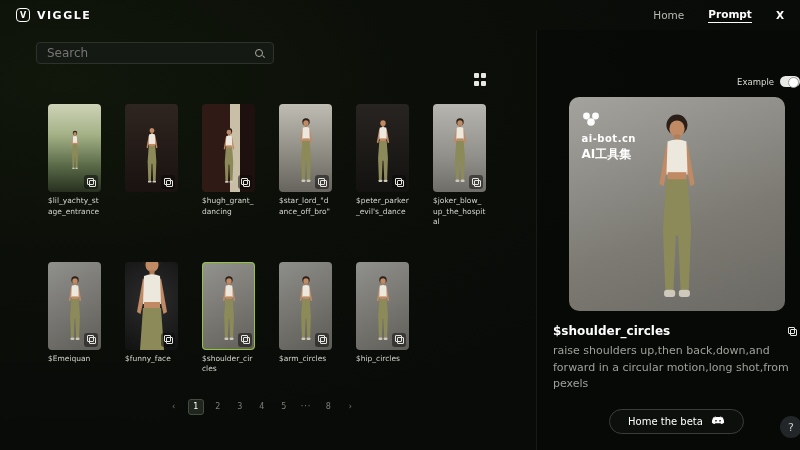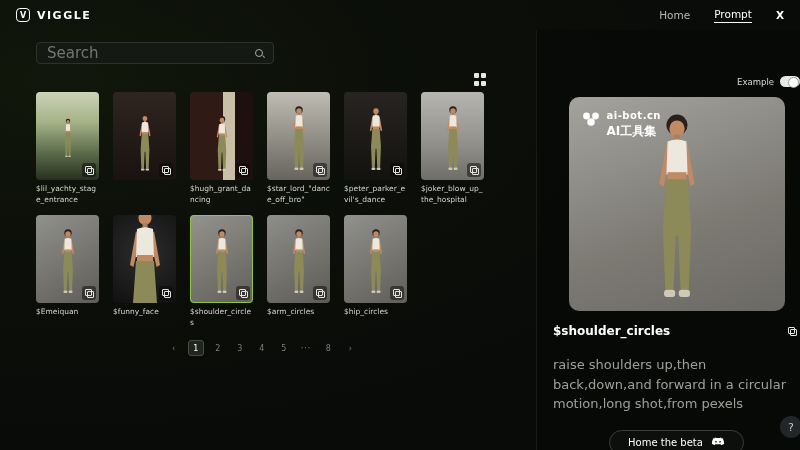--- a/index.html
+++ b/index.html
@@ -9,34 +9,34 @@
     background:radial-gradient(700px 360px at 8% 18%, #11170b 0%, #0b0e09 55%, #090b08 100%);
     font-family:"DejaVu Sans","Liberation Sans",sans-serif;color:#e8eae4;
   }
   
   .topbar{position:absolute;top:0;left:0;right:0;height:30px;display:flex;align-items:center;justify-content:space-between;padding:0 16px;}
   .brand{display:flex;align-items:center;gap:7px;cursor:pointer;}
   .logo-box{width:14px;height:14px;border:1.4px solid #fff;border-radius:4px;display:flex;align-items:center;justify-content:center;font-size:8px;font-weight:bold;color:#fff;}
   .brand-name{font-size:11px;font-weight:bold;letter-spacing:1.5px;color:#fff;}
   .nav{display:flex;align-items:center;gap:24px;font-size:10.5px;}
   .nav a{cursor:pointer;color:#b7bab2;text-decoration:none;}
-  .nav a.active{color:#fff;font-weight:normal;border-bottom:1px solid #fff;padding-bottom:2px;}
+  .nav a.active{color:#fff;font-weight:bold;border-bottom:1px solid #fff;padding-bottom:2px;}
   .nav a.xlink{color:#fff;font-weight:bold;}
   
   .left{position:absolute;left:36px;top:30px;width:452px;}
   .search-box{margin-top:12px;width:238px;height:22px;background:#151913;border:1px solid #2d322a;border-radius:4px;display:flex;align-items:center;padding:0 8px;}
-  .search-box input{flex:1;background:transparent;border:none;outline:none;color:#cfd2cb;font-size:15px;font-family:inherit;}
+  .search-box input{flex:1;background:transparent;border:none;outline:none;color:#cfd2cb;font-size:12px;font-family:inherit;}
   .search-ic{position:relative;width:11px;height:11px;flex:0 0 auto;}
   .search-ic::before{content:"";position:absolute;left:1px;top:1px;width:6px;height:6px;border:1.3px solid #a9aca4;border-radius:50%;}
   .search-ic::after{content:"";position:absolute;left:8px;top:8px;width:3px;height:1.3px;background:#a9aca4;transform:rotate(45deg);}
   .view-row{display:flex;justify-content:flex-end;margin:9px 2px 6px 0;height:13px;}
   .grid-ic{display:grid;grid-template-columns:5px 5px;grid-gap:2px;cursor:pointer;}
   .grid-ic span{width:5px;height:5px;background:#e8e8e4;border-radius:1px;}
   .grid{display:grid;grid-template-columns:repeat(6,69px);column-gap:8px;row-gap:10px;}
-  .thumb{margin:0;width:63px;cursor:pointer;}
+  .thumb{margin:12px;width:53px;cursor:pointer;}
   .thumb-img{position:relative;height:88px;border-radius:4px;overflow:hidden;}
   .thumb-img.selected{outline:1.5px solid #93c63d;outline-offset:-1px;}
   .thumb figcaption{margin-top:4px;font-size:7.5px;line-height:1.4;color:#d3d6cf;word-break:break-all;min-height:20px;}
   .pfig{position:absolute;left:50%;bottom:5px;transform:translateX(-50%);height:70px;width:26px;}
   .t1{background:linear-gradient(180deg,#ced3b7 0%,#a4b187 35%,#5a6a48 70%,#27301f 100%);}
   .t1 .pfig{height:42px;bottom:20px;}
   .t2{background:linear-gradient(180deg,#2f2520 0%,#191210 100%);}
   .t2 .pfig{height:62px;}
   .t3{background:linear-gradient(90deg,#301a16 0 52%,#c9bfa7 52% 72%,#1e100e 72%);}
   .t3 .pfig{height:60px;}
@@ -58,28 +58,28 @@
   .page{min-width:16px;height:16px;padding:0 3px;font-size:8px;color:#7c7f78;display:flex;align-items:center;justify-content:center;border-radius:3px;cursor:pointer;}
   .page.active{background:#20251e;border:1px solid #464b42;color:#fff;}
   .page.dots{cursor:default;letter-spacing:1px;}
   
   .right{position:absolute;left:536px;top:30px;width:280px;height:420px;border-left:1px solid #171b14;background:rgba(4,5,4,.35);padding:0 16px;}
   .example-row{margin-top:46px;display:flex;justify-content:flex-end;align-items:center;gap:6px;font-size:8.5px;color:#dadcd6;}
   .toggle{width:20px;height:11px;background:#e8e8e4;border-radius:6px;position:relative;cursor:pointer;}
   .toggle::after{content:"";position:absolute;right:1px;top:1px;width:9px;height:9px;background:#fff;border:1px solid #9a9a96;border-radius:50%;}
   .preview{position:relative;margin:10px auto 0;width:216px;height:214px;border-radius:10px;overflow:hidden;
     background:linear-gradient(160deg,#a4a39e 0%,#7c7a73 60%,#6b6963 100%);}
-  .wm{position:absolute;top:13px;left:13px;display:flex;align-items:flex-start;gap:7px;}
+  .wm{position:absolute;top:13px;left:13px;display:flex;align-items:flex-start;gap:7px;flex-direction:column;}
   .wm-text .l1{font-size:10px;font-weight:bold;color:#fff;letter-spacing:.5px;}
   .wm-text .l2{font-size:12px;font-weight:bold;color:#fff;margin-top:2px;}
   .preview .pfig{height:200px;width:74px;bottom:0;}
   .title-row{margin-top:12px;display:flex;justify-content:space-between;align-items:center;}
   .title-row h3{margin:0;font-size:12px;font-weight:bold;color:#fff;}
   .title-copy{cursor:pointer;width:16px;height:16px;display:flex;align-items:center;justify-content:center;}
-  .desc{margin:16px 0 0;font-size:13px;line-height:1.5;color:#9da19a;}
+  .desc{margin:4px 0 0;font-size:11px;line-height:1.5;color:#9da19a;}
   .join-btn{margin:16px auto 0;display:flex;align-items:center;gap:8px;width:fit-content;padding:6px 18px;
     border:1px solid #3a3e37;border-radius:18px;background:#0d0f0c;color:#fff;font-size:10px;font-family:inherit;cursor:pointer;}
   .help-btn{position:absolute;right:14px;bottom:12px;width:22px;height:22px;border-radius:50%;background:#232629;color:#c9ccc6;
     font-size:11px;display:flex;align-items:center;justify-content:center;cursor:pointer;}
 </style>
 </head>
 <body>
 
 <svg width="0" height="0" style="position:absolute" aria-hidden="true">
   <symbol id="person" viewBox="0 0 60 170">

